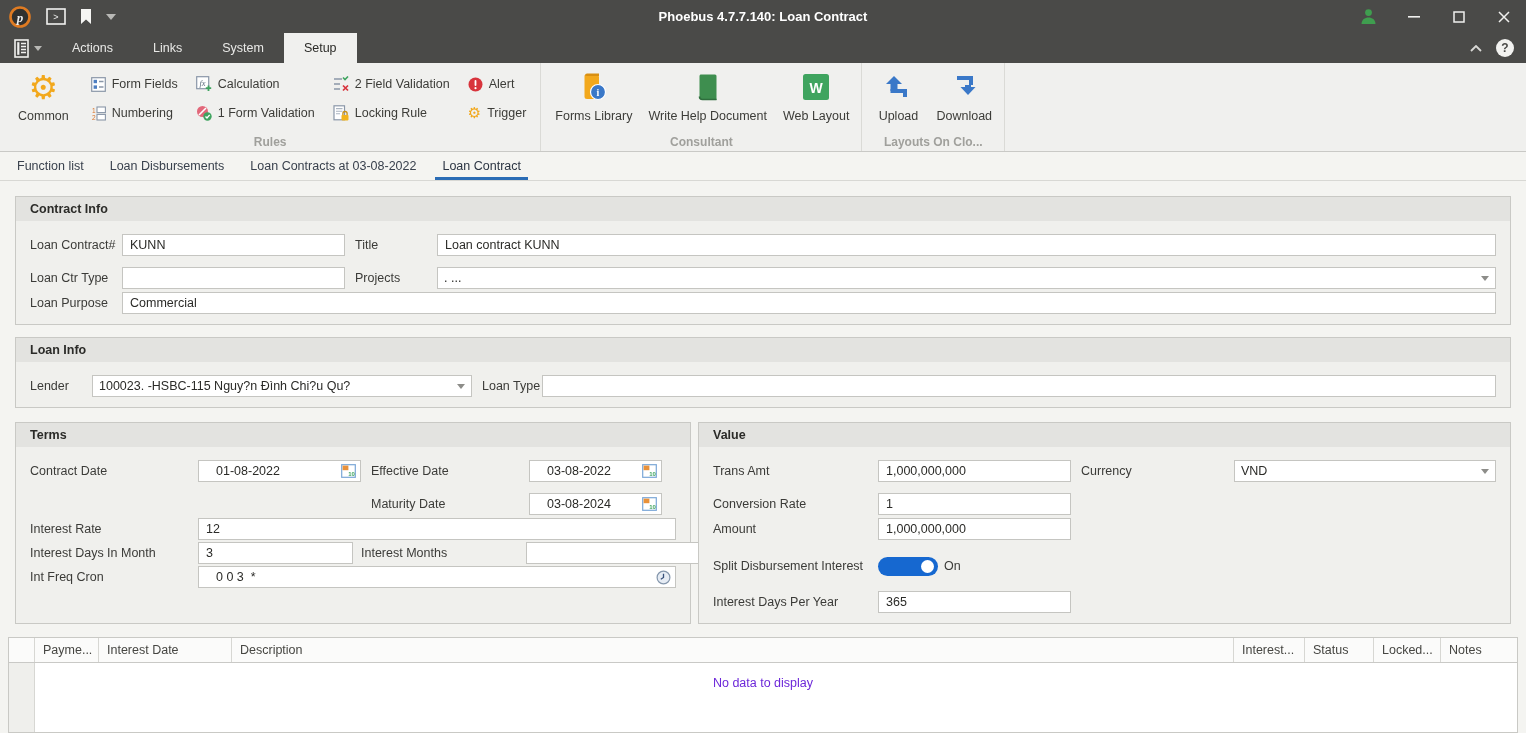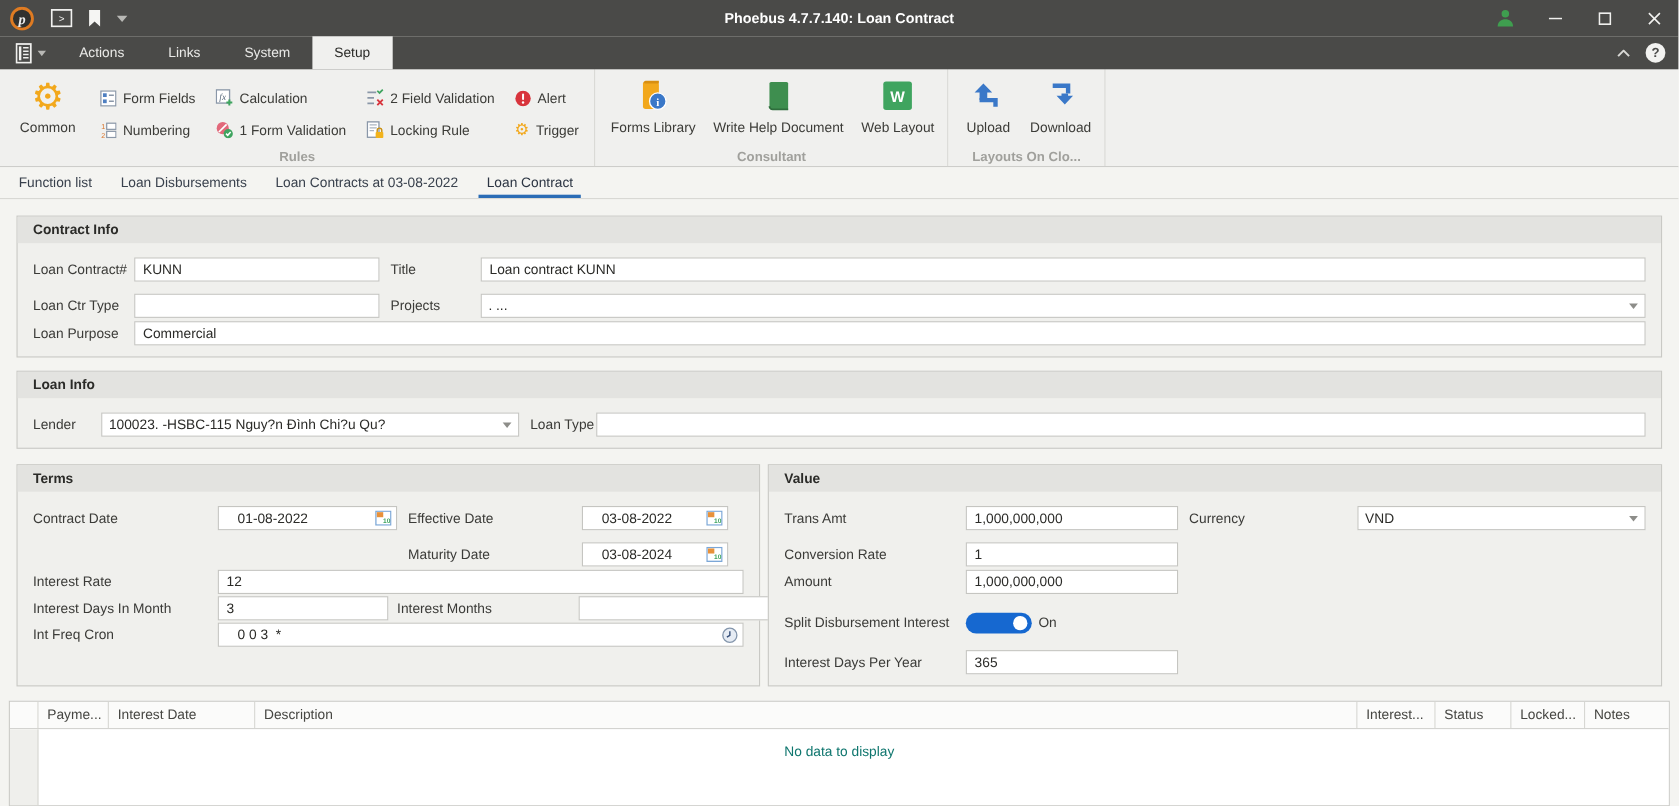--- a/index.html
+++ b/index.html
@@ -25,21 +25,21 @@
   .menu-right { margin-left:auto; display:flex; align-items:center; gap:14px; padding-right:12px; }
 
   
   .ribbon { height:89px; background:#f0f0ee; border-bottom:1px solid #c9c9c6; display:flex; align-items:stretch; flex:0 0 auto; }
   .rgroup { position:relative; padding:5px 4px 18px 6px; display:flex; align-items:flex-start; }
   .rgroup-label { position:absolute; bottom:2px; left:0; right:0; text-align:center; color:#a0a09c; font-weight:bold; font-size:12px; white-space:nowrap; overflow:hidden; }
   .rsep { width:1px; background:#dadad6; margin:0; flex:0 0 auto; }
   .bigbtn { display:flex; flex-direction:column; align-items:center; justify-content:flex-start; padding:3px 8px; gap:4px; min-width:60px; }
   .bigbtn .blabel { color:#3c3c38; white-space:nowrap; }
   .scol { display:flex; flex-direction:column; gap:3px; margin-top:3px; }
-  .smallbtn { display:flex; align-items:flex-end; gap:6px; height:26px; padding:0 10px 0 8px; }
+  .smallbtn { display:flex; align-items:center; gap:6px; height:26px; padding:0 10px 0 8px; }
   .smallbtn .slabel { color:#3c3c38; white-space:nowrap; }
 
   
   .tabstrip { height:29px; background:#f4f4f1; border-bottom:1px solid #d8d8d4; display:flex; align-items:stretch; padding-left:4px; flex:0 0 auto; }
   .tab { display:flex; align-items:center; padding:0 13px; color:#39414d; position:relative; white-space:nowrap; }
   .tab.active { color:#2b3442; }
   .tab.active::after { content:""; position:absolute; left:6px; right:6px; bottom:0; height:3px; background:#2a6cb5; }
 
   
   .content { flex:1 1 auto; display:flex; flex-direction:column; overflow:hidden; }
@@ -64,21 +64,21 @@
   .toggle .knob { position:absolute; right:4px; top:3px; width:13px; height:13px; border-radius:50%; background:#fff; }
 
   .two-col { display:flex; gap:7px; margin-top:14px; }
 
   
   .grid { margin:13px 8px 0 8px; flex:1 1 auto; border:1px solid #c9c9c5; background:#fff; display:flex; flex-direction:column; overflow:hidden; }
   .grid-head { height:25px; display:flex; background:#fbfbfa; border-bottom:1px solid #c9c9c6; flex:0 0 auto; }
   .gh-cell { display:flex; align-items:center; padding:0 8px; color:#464642; border-right:1px solid #d7d7d3; white-space:nowrap; overflow:hidden; }
   .grid-body { flex:1 1 auto; position:relative; background:#fff; display:flex; }
   .ind-strip { width:26px; background:#efefec; border-right:1px solid #d7d7d3; flex:0 0 auto; }
-  .empty-text { position:absolute; left:0; right:0; top:13px; text-align:center; color:#0f766e; }
+  .empty-text { position:absolute; left:0; right:0; top:13px; text-align:center; color:#6d28d9; }
 
   svg { display:block; }
 </style>
 </head>
 <body>
 
 <div class="app">
 
   <div class="titlebar">
     <div class="tb-left">

